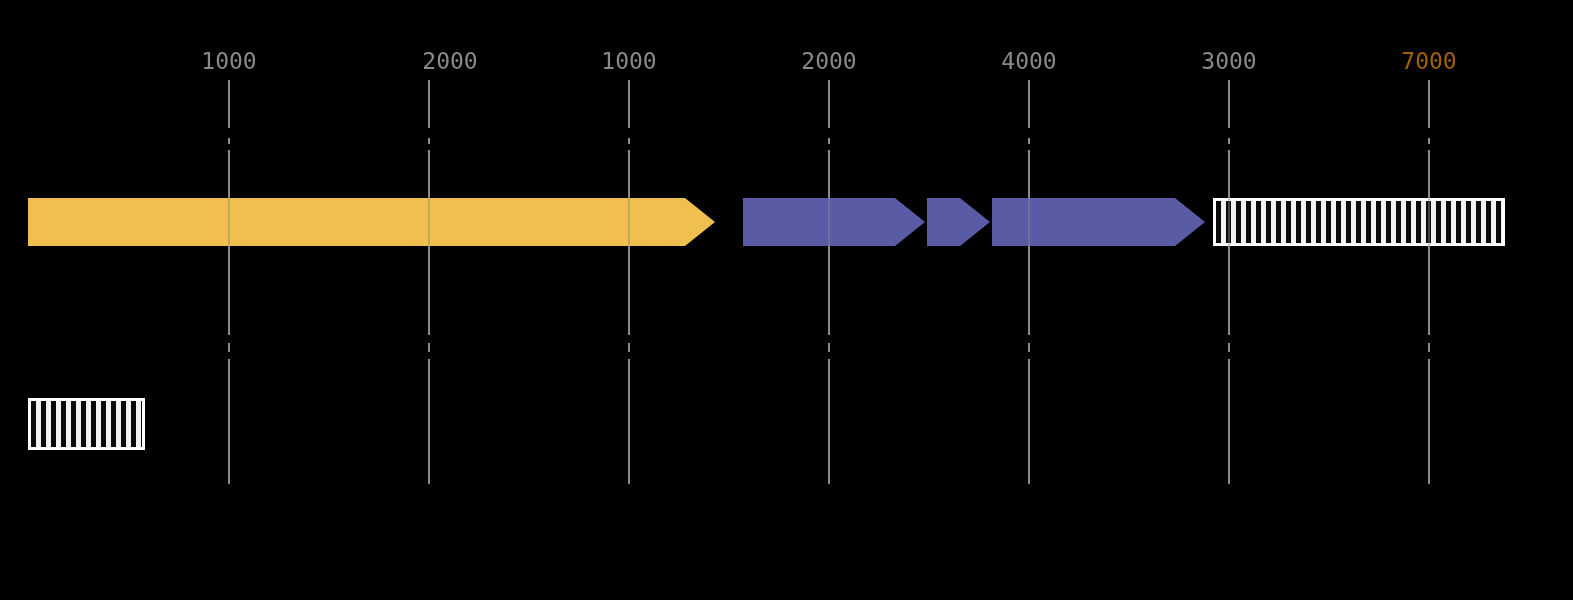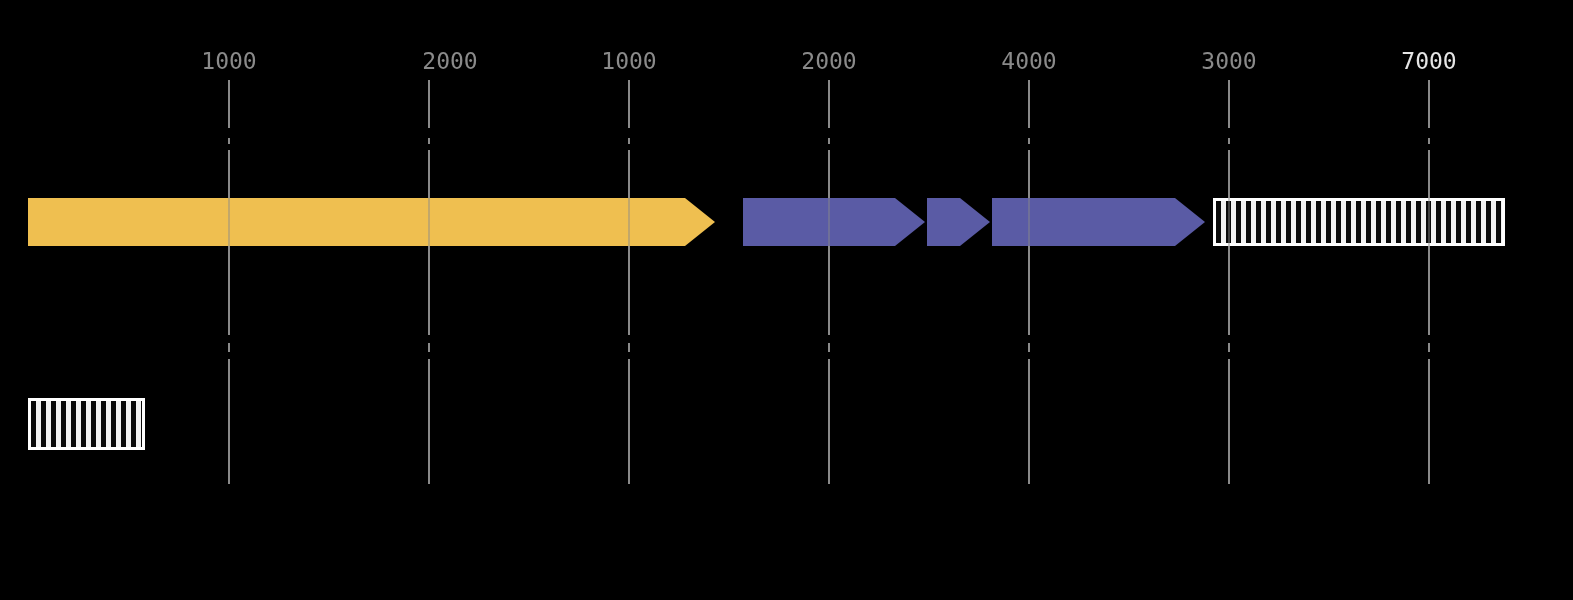--- a/index.html
+++ b/index.html
@@ -113,21 +113,21 @@
         <div class="seg" style="top: 272px; height: 7px;"></div>
       </div>
     </div>
   <div id="tick-labels">
       <div class="tick-label" style="left: 209px; top: 48px; color: rgb(138, 138, 138);">1000</div>
       <div class="tick-label" style="left: 430px; top: 48px; color: rgb(138, 138, 138);">2000</div>
       <div class="tick-label" style="left: 609px; top: 48px; color: rgb(138, 138, 138);">1000</div>
       <div class="tick-label" style="left: 809px; top: 48px; color: rgb(138, 138, 138);">2000</div>
       <div class="tick-label" style="left: 1009px; top: 48px; color: rgb(138, 138, 138);">4000</div>
       <div class="tick-label" style="left: 1209px; top: 48px; color: rgb(138, 138, 138);">3000</div>
-      <div class="tick-label" style="left: 1409px; top: 48px; color: #e5e5e5;">7000</div>
+      <div class="tick-label" style="left: 1409px; top: 48px; color: #a16207;">7000</div>
     </div>
   <div id="features">
       <div class="feature" style="left: 8px; top: 198px; width: 687px; height: 48px;">
         <svg width="687" height="48" viewBox="0 0 687 48">
           <polygon points="0,0 657,0 687,24 657,48 0,48" fill="#efbf50"></polygon>
         </svg>
       </div>
       <div class="feature" style="left: 723px; top: 198px; width: 182px; height: 48px;">
         <svg width="182" height="48" viewBox="0 0 182 48">
           <polygon points="0,0 152,0 182,24 152,48 0,48" fill="#5a5ba5"></polygon>

